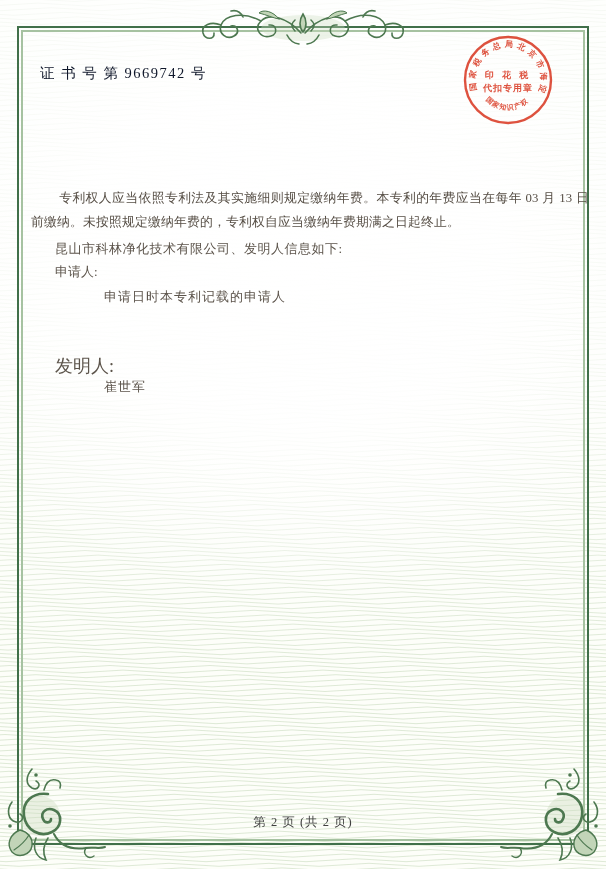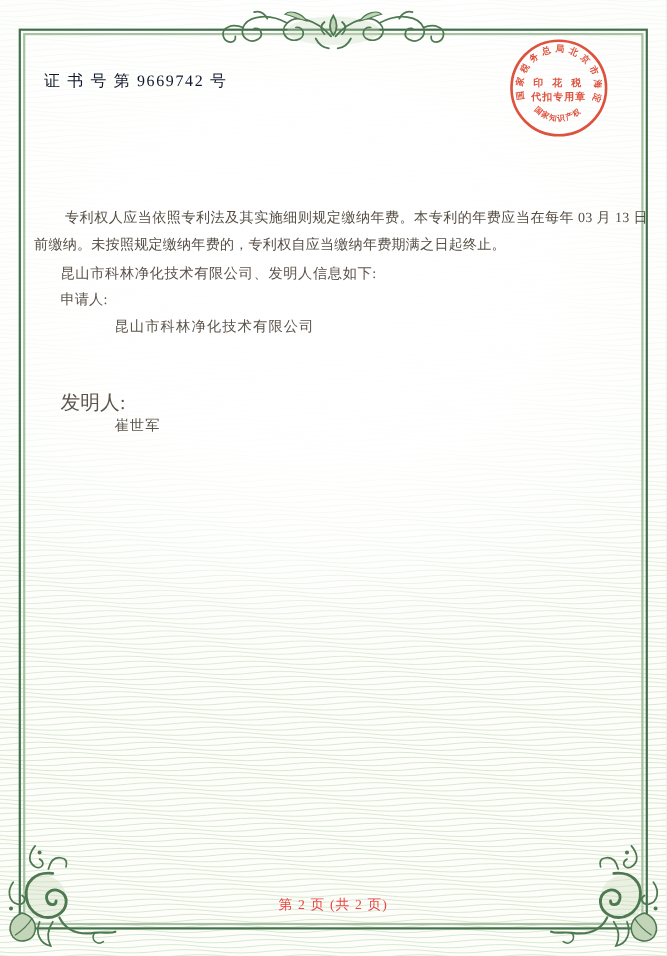--- a/index.html
+++ b/index.html
@@ -46,21 +46,21 @@
   .para{
     left:31px;top:163px;width:558px;
     font-size:12.8px;line-height:23.5px;letter-spacing:.2px;
     text-indent:2.2em;text-align:justify;color:#564e45;margin-top:24px;
   }
   .info-intro{left:55px;top:240px;font-size:13px;letter-spacing:.5px;}
   .applicant-label{left:55px;top:263px;font-size:13px;}
   .applicant-name{left:104px;top:288px;font-size:13px;letter-spacing:1px;}
   .inventor-label{left:55px;top:354px;font-size:18px;}
   .inventor-name{left:104px;top:378px;font-size:13px;letter-spacing:1px;}
-  .footer-page{left:0;right:0;top:814px;text-align:center;font-size:12.5px;letter-spacing:1px;color:#ef4444;}
+  .footer-page{left:0;right:0;top:814px;text-align:center;font-size:12.5px;letter-spacing:1px;color:#404040;}
   .clipped-bottom{
     left:0;right:0;top:856px;height:13px;overflow:hidden;
     text-align:center;font-size:13px;letter-spacing:2px;
     color:#8f8d84;opacity:.8;
   }
 </style>
 </head>
 <body>
 
 <div class="page">
@@ -331,20 +331,20 @@
       <textPath href="#arcBottom" startOffset="1">国家知识产权局</textPath>
     </text>
   </svg>
 
   <div class="txt cert-no">证 书 号 第 9669742 号</div>
 
   <div class="txt para">专利权人应当依照专利法及其实施细则规定缴纳年费。本专利的年费应当在每年 03 月 13 日前缴纳。未按照规定缴纳年费的，专利权自应当缴纳年费期满之日起终止。</div>
 
   <div class="txt info-intro">昆山市科林净化技术有限公司、发明人信息如下:</div>
   <div class="txt applicant-label">申请人:</div>
-  <div class="txt applicant-name">昆山市科林净化技术有限公司</div>
+  <div class="txt applicant-name">申请日时本专利记载的申请人</div>
   <div class="txt inventor-label">发明人:</div>
   <div class="txt inventor-name">崔世军</div>
 
   <div class="txt footer-page">第 2 页 (共 2 页)</div>
 
 
 </div>
 
 </body></html>

